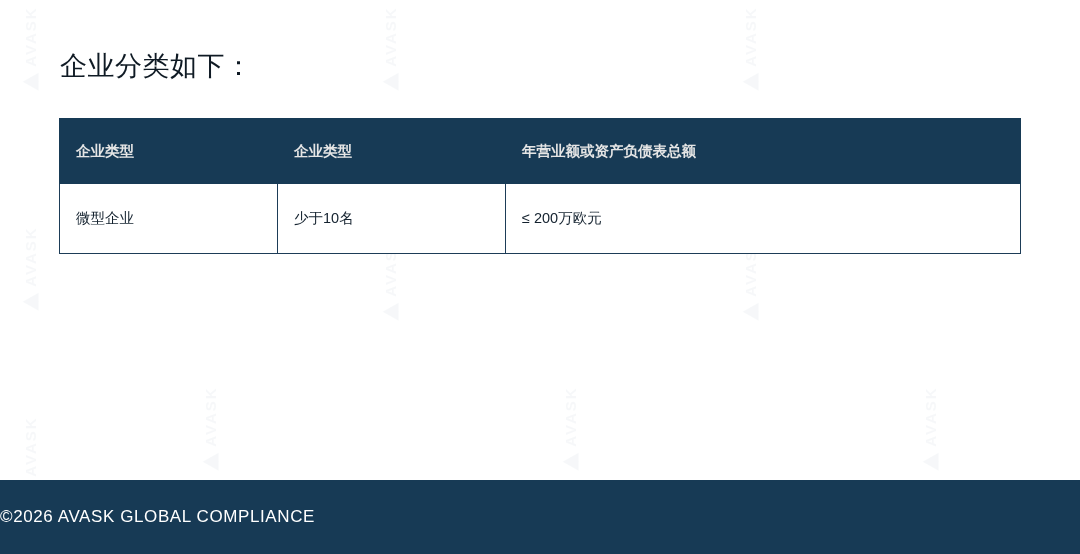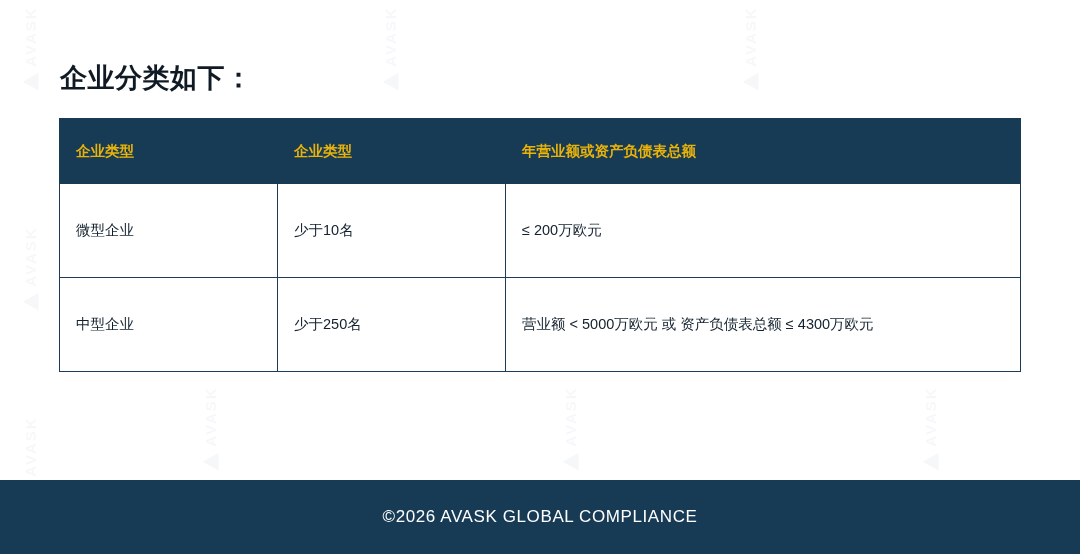--- a/index.html
+++ b/index.html
@@ -49,23 +49,23 @@
     letter-spacing: 2px;
     color: #eef1f4;
     font-weight: 700;
     white-space: nowrap;
   }
 
   
   .title {
     position: absolute;
     left: 60px;
-    top: 60px;
+    top: 48px;
     font-size: 27px;
-    font-weight: 700;
+    font-weight: 400;
     color: #0f1a24;
     letter-spacing: 0.5px;
     z-index: 2;
     text-align: right;
   }
 
   
   .table-wrap {
     position: absolute;
     left: 59px;
@@ -79,49 +79,49 @@
     background: #ffffff;
     table-layout: fixed;
   }
   table.biz th, table.biz td {
     border: 1px solid #1d3c57;
     text-align: left;
     vertical-align: middle;
   }
   table.biz thead th {
     background: #173a55;
-    color: #eab308;
+    color: #e5e5e5;
     font-size: 14.5px;
     font-weight: 700;
     height: 64px;
     padding: 0 16px;
     border-color: #173a55;
   }
   table.biz tbody td {
     height: 69px;
-    padding: 12px 16px;
+    padding: 0 16px;
     font-size: 14.5px;
     color: #13212e;
     font-weight: 400;
   }
   col.c1 { width: 218px; }
   col.c2 { width: 228px; }
   col.c3 { width: auto; }
 
   
   .footer {
     position: absolute;
     left: 0;
     bottom: 0;
     width: 1080px;
     height: 74px;
     background: #173a55;
     display: flex;
     align-items: center;
-    justify-content: center;
+    justify-content: flex-start;
     z-index: 3;
   }
   .footer-text {
     color: #ffffff;
     font-size: 17px;
     letter-spacing: 0.6px;
   }
 </style>
 </head>
 <body>
@@ -210,25 +210,20 @@
           <th>企业类型</th>
           <th>年营业额或资产负债表总额</th>
         </tr>
       </thead>
       <tbody>
         <tr>
           <td>微型企业</td>
           <td>少于10名</td>
           <td>≤ 200万欧元</td>
         </tr>
-        <tr>
-          <td>中型企业</td>
-          <td>少于250名</td>
-          <td>营业额 &lt; 5000万欧元 或 资产负债表总额 ≤ 4300万欧元</td>
-        </tr>
       </tbody>
     </table>
   </div>
 
   <div class="footer">
     <div class="footer-text">©2026 AVASK GLOBAL COMPLIANCE</div>
   </div>
 
 </div>
 

